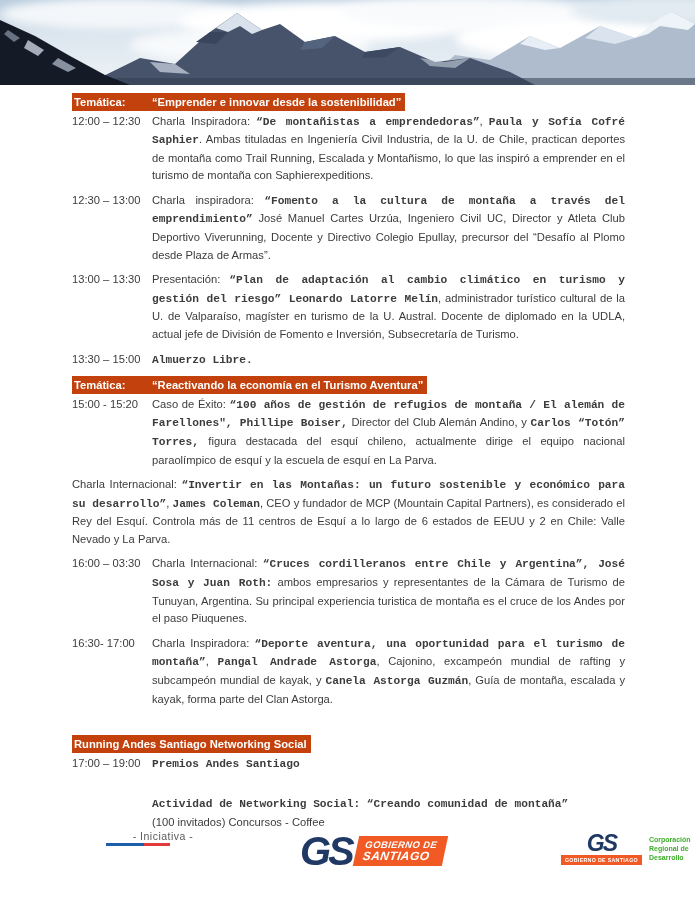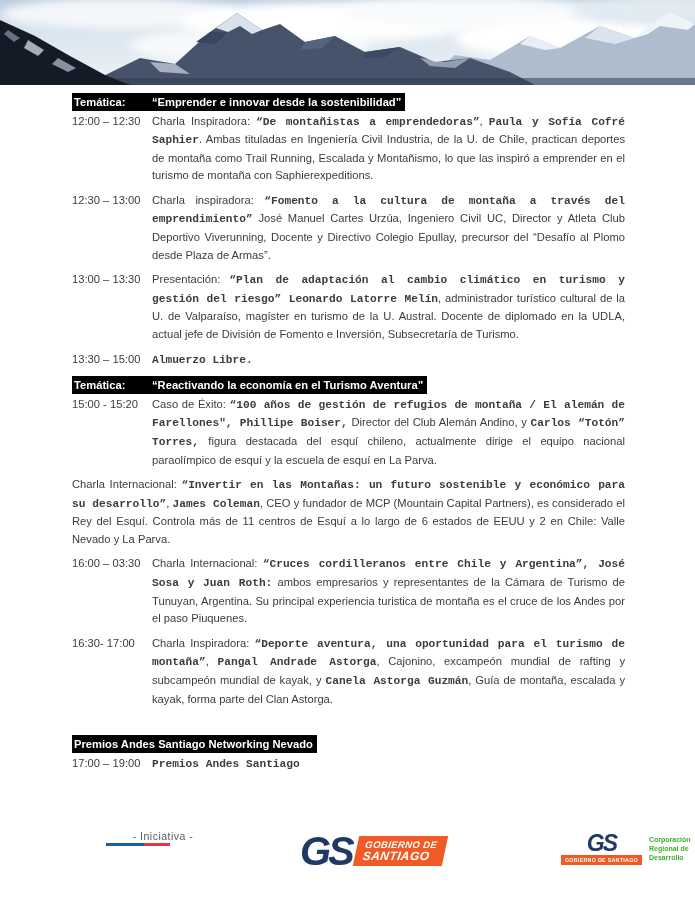--- a/index.html
+++ b/index.html
@@ -17,21 +17,21 @@
   .andes-logo {
     position:absolute; top:4px; right:95px; width:62px;
     text-align:center; line-height:1;
   }
   .dome { display:block; margin:0 auto; }
 
   
   .content { padding:8px 70px 0 72px; font-size:11.2px; line-height:17.6px; }
 
   .theme-bar {
-    display:inline-block; background:#000000; color:#fff; font-weight:bold;
+    display:inline-block; background:#c2410c; color:#fff; font-weight:bold;
     font-size:11.2px; line-height:14px; padding:1.5px 4px 2px 2px; margin-bottom:2px;
   }
   .theme-label { display:inline-block; width:78px; }
   .bar-gap { margin-top:20px; }
 
   .item { display:flex; margin-bottom:7px; }
   .time { width:80px; flex:none; white-space:nowrap; }
   .text { flex:1; text-align:justify; }
   .text .b { font-weight:bold;font-family:Liberation Mono, monospace; }
   .item-net { margin-top:22px; }
@@ -168,25 +168,29 @@
   <div class="item">
     <div class="time">16:00 – 03:30</div>
     <div class="text"><span>Charla Internacional: </span><span class="b">“Cruces cordilleranos entre Chile y Argentina”, José Sosa y Juan Roth:</span><span> ambos empresarios y representantes de la Cámara de Turismo de Tunuyan, Argentina. Su principal experiencia turistica de montaña es el cruce de los Andes por el paso Piuquenes.</span></div>
   </div>
   <div class="item">
     <div class="time">16:30- 17:00</div>
     <div class="text"><span>Charla Inspiradora: </span><span class="b">“Deporte aventura, una oportunidad para el turismo de montaña”</span><span>, </span><span class="b">Pangal Andrade Astorga</span><span>, Cajonino, excampeón mundial de rafting y subcampeón mundial de kayak, y </span><span class="b">Canela Astorga Guzmán</span><span>, Guía de montaña, escalada y kayak, forma parte del Clan Astorga.</span></div>
   </div>
 
   
-  <div class="theme-bar bar-gap"><span class="theme-title">Premios Andes Santiago Networking Nevado</span></div>
+  <div class="theme-bar bar-gap"><span class="theme-title">Running Andes Santiago Networking Social</span></div>
 
   <div class="item">
     <div class="time">17:00 – 19:00</div>
     <div class="text"><span class="b">Premios Andes Santiago</span></div>
+  </div>
+  <div class="item item-net">
+    <div class="time"></div>
+    <div class="text"><span class="b">Actividad de Networking Social: “Creando comunidad de montaña”</span><br><span>(100 invitados) Concursos - Coffee</span></div>
   </div>
 
 </div>
 
 <div class="footer">
 
   <div class="corfo">
     <div class="corfo-tag">- Iniciativa -</div>
     <div class="corfo-bar">
         <span class="blue"></span>

